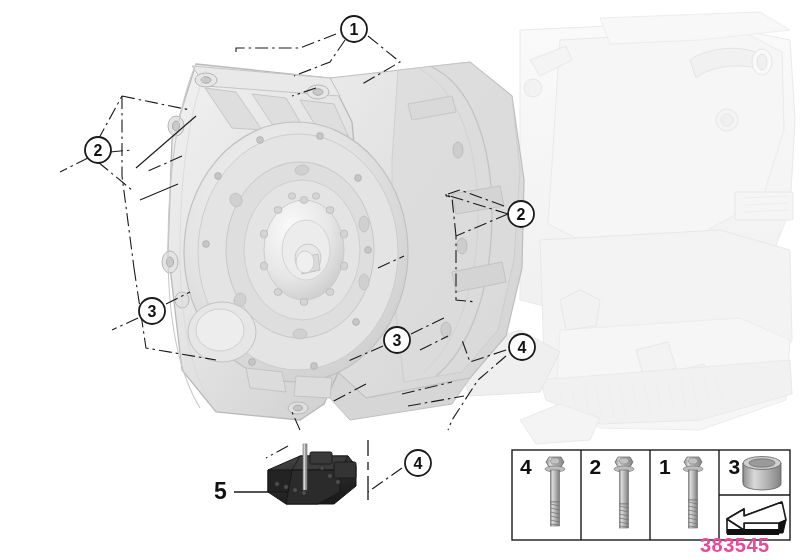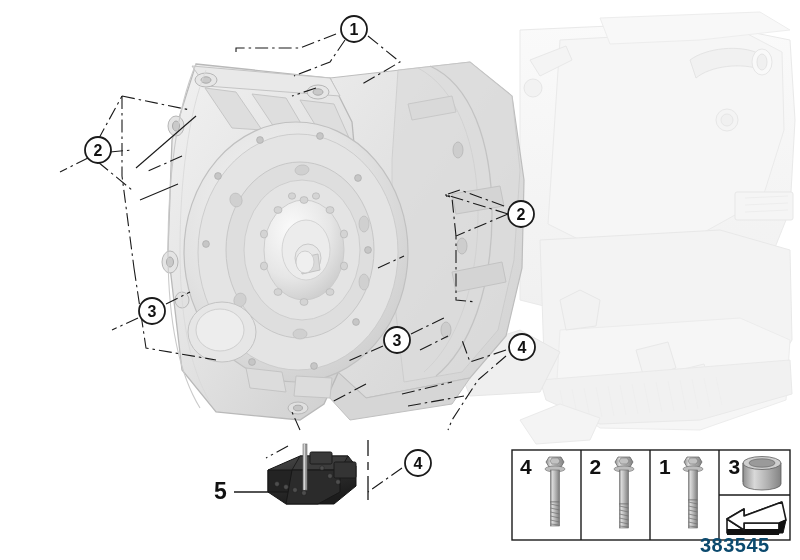--- a/index.html
+++ b/index.html
@@ -396,15 +396,15 @@
   </svg>
 
   <div id="text-layer">
       <div class="plain-label" style="position: absolute; left: 214px; top: 478px; font-size: 23px; font-weight: bold; color: rgb(17, 17, 17); font-family: &quot;Liberation Sans&quot;, sans-serif;">5</div>
       <div style="position: absolute; left: 520px; top: 455px; font-size: 21px; font-weight: bold; color: rgb(17, 17, 17); font-family: &quot;Liberation Sans&quot;, sans-serif;">4</div>
       <div style="position: absolute; left: 589.5px; top: 455px; font-size: 21px; font-weight: bold; color: rgb(17, 17, 17); font-family: &quot;Liberation Sans&quot;, sans-serif;">2</div>
       <div style="position: absolute; left: 659px; top: 455px; font-size: 21px; font-weight: bold; color: rgb(17, 17, 17); font-family: &quot;Liberation Sans&quot;, sans-serif;">1</div>
       <div style="position: absolute; left: 728.5px; top: 455px; font-size: 21px; font-weight: bold; color: rgb(17, 17, 17); font-family: &quot;Liberation Sans&quot;, sans-serif;">3</div>
     </div>
 
-  <div class="part-number" style="position:absolute;left:700px;top:534px;font-size:20px;font-weight:bold;color:#0c4a6e;letter-spacing:0.5px;">383545</div>
+  <div class="part-number" style="position:absolute;left:700px;top:534px;font-size:20px;font-weight:bold;color:#ec4899;letter-spacing:0.5px;">383545</div>
 
 </div>
 
 </body></html>

